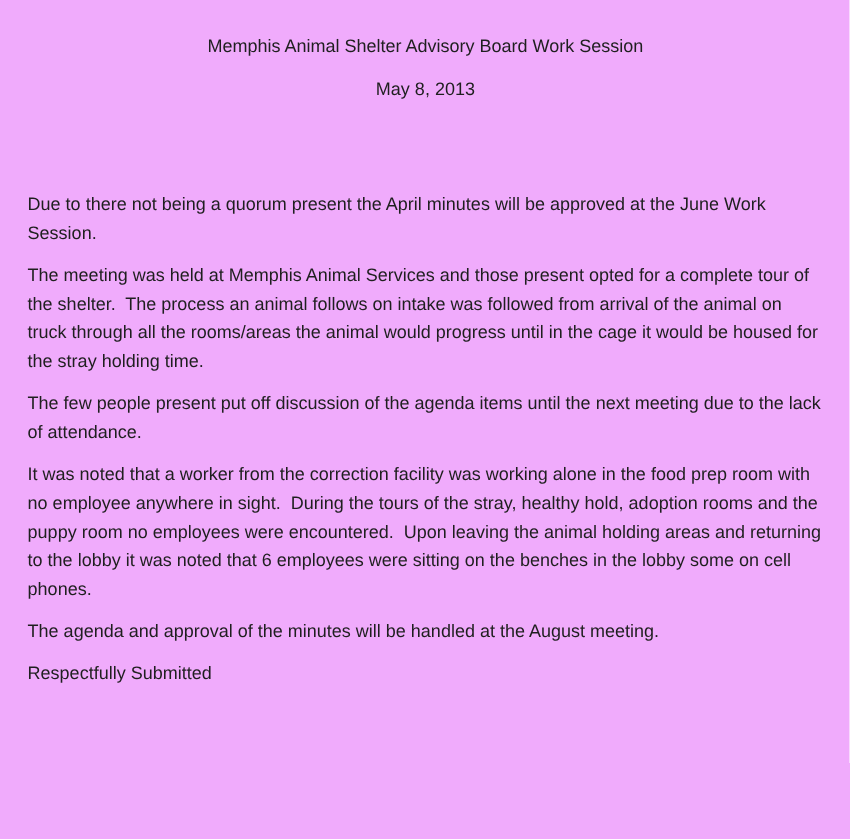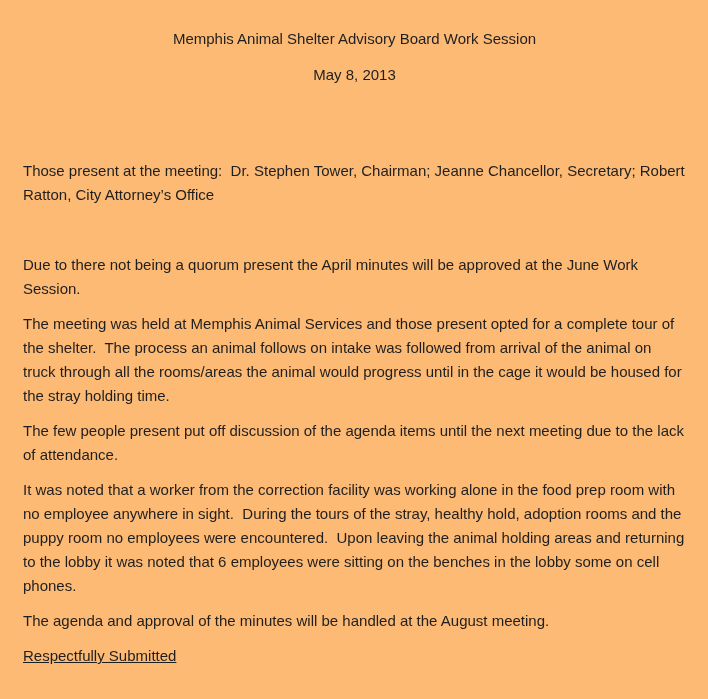--- a/index.html
+++ b/index.html
@@ -4,48 +4,47 @@
   <style>
     html, body {
       margin: 0;
       padding: 0;
       background: #ffffff;
     }
     .page {
       position: relative;
       width: 708px;
       height: 699px;
-      background: #fdba74;
+      background: #f0abfc;
       box-sizing: border-box;
       padding: 27px 22px 0 23px;
       font-family: "Liberation Sans", sans-serif;
       font-size: 15px;
       line-height: 24px;
       color: #1f1f1f;
       overflow: hidden;
     }
     .para {
       margin: 0 0 11px 0;
       white-space: pre-wrap; 
     }
     .centered { text-align: center; }
     .title { margin-bottom: 12px; }
     .date { margin-bottom: 72px; }
     .attendees { margin-bottom: 46px; }
-    .closing { margin-bottom: 64px; text-decoration: underline; }
+    .closing { margin-bottom: 64px; }
   </style>
 </head>
 <body>
 
 <div class="page">
   <p class="para centered title">Memphis Animal Shelter Advisory Board Work Session</p>
 
   <p class="para centered date">May 8, 2013</p>
 
-  <p class="para attendees">Those present at the meeting:  Dr. Stephen Tower, Chairman; Jeanne Chancellor, Secretary; Robert Ratton, City Attorney’s Office</p>
 
 
   <p class="para">Due to there not being a quorum present the April minutes will be approved at the June Work Session.</p>
 
   <p class="para">The meeting was held at Memphis Animal Services and those present opted for a complete tour of the shelter.  The process an animal follows on intake was followed from arrival of the animal on truck through all the rooms/areas the animal would progress until in the cage it would be housed for the stray holding time.</p>
 
   <p class="para">The few people present put off discussion of the agenda items until the next meeting due to the lack of attendance.</p>
 
   <p class="para">It was noted that a worker from the correction facility was working alone in the food prep room with no employee anywhere in sight.  During the tours of the stray, healthy hold, adoption rooms and the puppy room no employees were encountered.  Upon leaving the animal holding areas and returning to the lobby it was noted that 6 employees were sitting on the benches in the lobby some on cell phones.</p>
 

